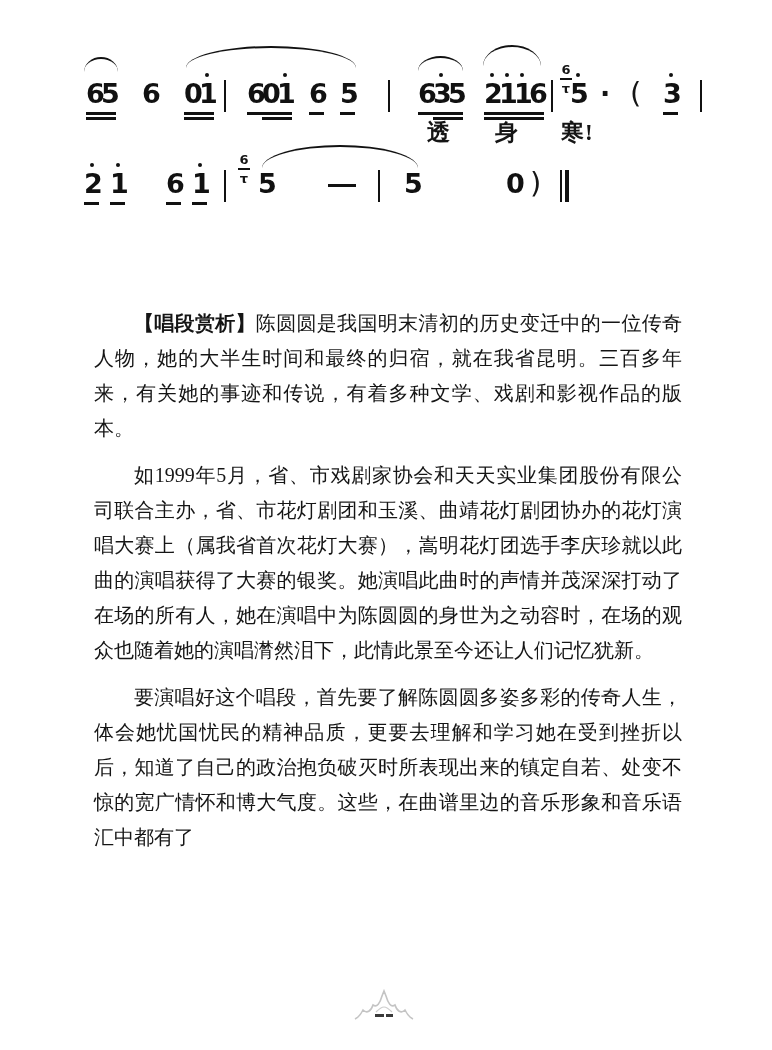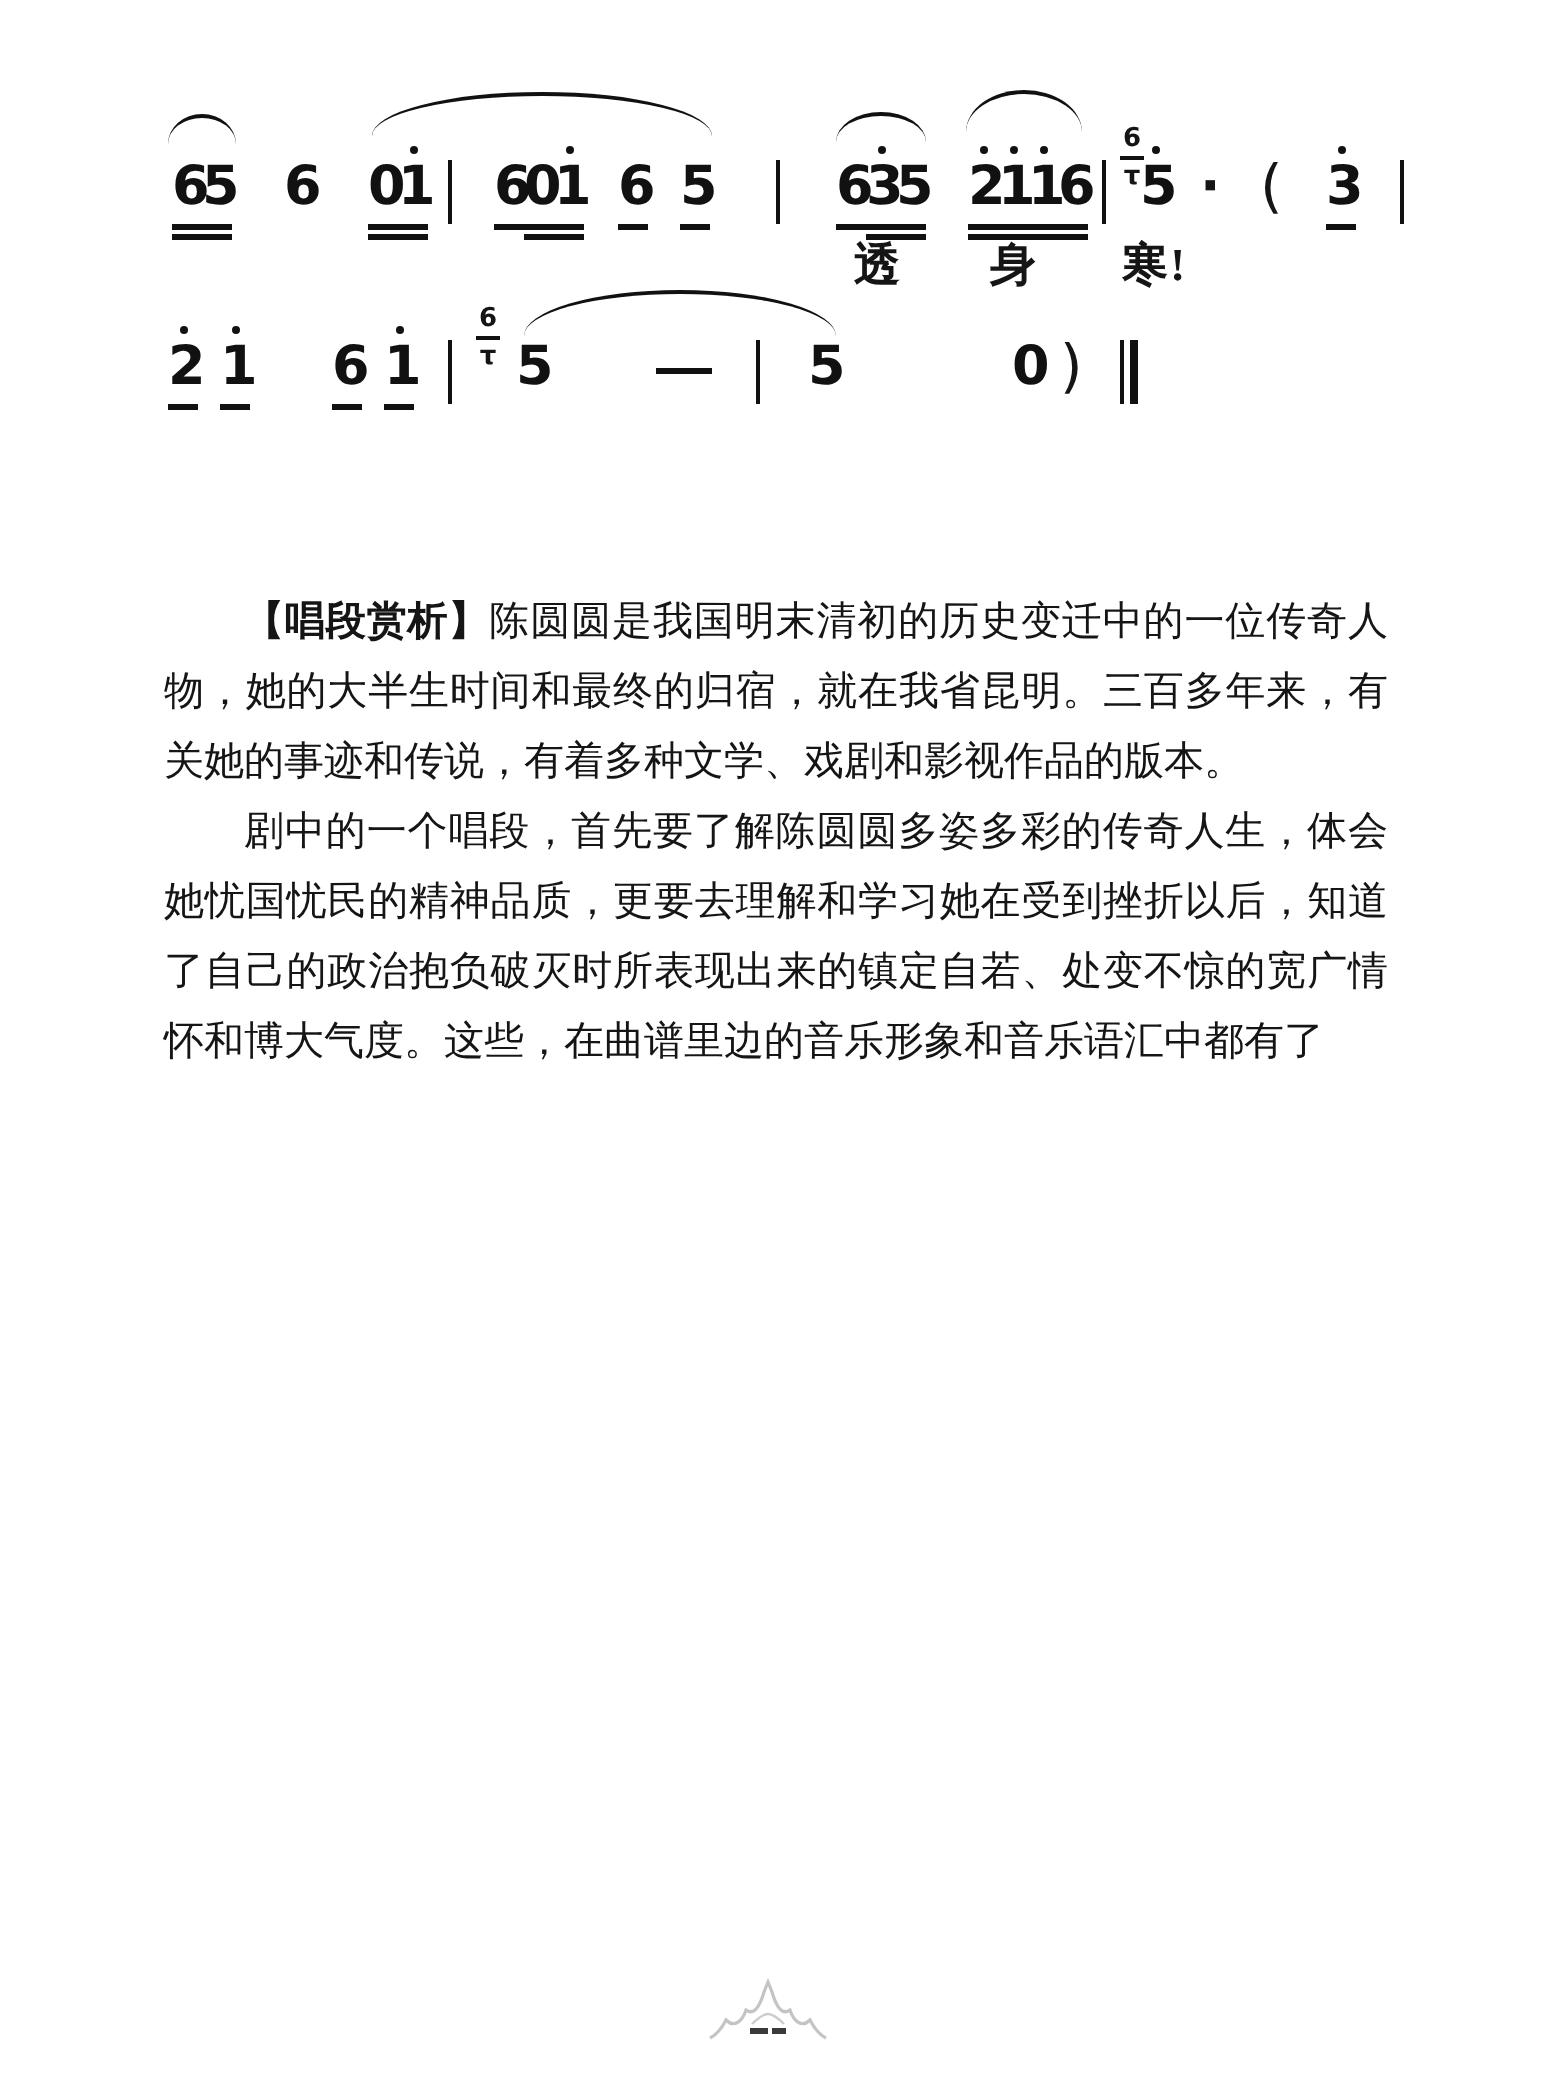--- a/index.html
+++ b/index.html
@@ -22,21 +22,21 @@
   .meter i{width:12px;height:2px;background:#111;margin:2px 0;font-style:normal;}
   .arc{position:absolute;border-top:2.5px solid #111;
        border-radius:50% 50% 0 0 / 100% 100% 0 0;}
   .aug{position:absolute;font-family:"DejaVu Sans",sans-serif;font-weight:700;font-size:27px;line-height:32px;}
   .paren{position:absolute;font-family:"DejaVu Sans",sans-serif;font-weight:400;font-size:29px;line-height:34px;}
   .dash{position:absolute;height:3px;background:#111;}
   .lyric{position:absolute;font-size:23px;font-weight:700;letter-spacing:1px;white-space:nowrap;}
   
   .article{position:absolute;left:82px;top:294px;width:612px;
            font-size:20px;line-height:35px;text-align:justify;}
-  .article p{margin:0;text-indent:2em;}
+  .article p{margin:12px;text-indent:2em;}
   .article b{font-weight:700;}
   
   .ornament{position:absolute;left:350px;top:986px;width:68px;height:40px;}
 </style>
 </head>
 <body>
 
 <div class="page">
 
   <div class="score">
@@ -151,21 +151,22 @@
         <span class="paren" style="left: 530px; top: 166px;">)</span>
         <div class="finalbar" style="left: 560px; top: 170px;">
           <i style="width: 2px;"></i>
           <i style="width: 4px;"></i>
         </div>
       </div>
   </div>
 
   <div class="article">
     <p><b>【唱段赏析】</b><span>陈圆圆是我国明末清初的历史变迁中的一位传奇人物，她的大半生时间和最终的归宿，就在我省昆明。三百多年来，有关她的事迹和传说，有着多种文学、戏剧和影视作品的版本。</span></p>
-    <p><span>剧中的一个唱段，首先要了解陈圆圆多姿多彩的传奇人生，体会她忧国忧民的精神品质，更要去理解和学习她在受到挫折以后，知道了自己的政治抱负破灭时所表现出来的镇定自若、处变不惊的宽广情怀和博大气度。这些，在曲谱里边的音乐形象和音乐语汇中都有了</span></p>
+    <p><span>如1999年5月，省、市戏剧家协会和天天实业集团股份有限公司联合主办，省、市花灯剧团和玉溪、曲靖花灯剧团协办的花灯演唱大赛上（属我省首次花灯大赛），嵩明花灯团选手李庆珍就以此曲的演唱获得了大赛的银奖。她演唱此曲时的声情并茂深深打动了在场的所有人，她在演唱中为陈圆圆的身世为之动容时，在场的观众也随着她的演唱潸然泪下，此情此景至今还让人们记忆犹新。</span></p>
+    <p><span>要演唱好这个唱段，首先要了解陈圆圆多姿多彩的传奇人生，体会她忧国忧民的精神品质，更要去理解和学习她在受到挫折以后，知道了自己的政治抱负破灭时所表现出来的镇定自若、处变不惊的宽广情怀和博大气度。这些，在曲谱里边的音乐形象和音乐语汇中都有了</span></p>
   </div>
 
   <div class="ornament">
     <svg width="68" height="40" viewBox="0 0 68 40">
       <path d="M5 33 C9 31 11 28 13 24 C17 28 21 25 23 19 C27 22 30 17 32 10 L34 5 L36 10 C38 17 41 22 45 19 C47 25 51 28 55 24 C57 28 59 31 63 33" fill="none" stroke="#c4c4c4" stroke-width="1.6"></path>
       <path d="M26 26 C29 23 32 21 34 21 C36 21 39 23 42 26" fill="none" stroke="#cccccc" stroke-width="1.2"></path>
       <rect x="25" y="28" width="9" height="3" fill="#3a3a3a"></rect>
       <rect x="36" y="28" width="7" height="3" fill="#3a3a3a"></rect>
     </svg>
   </div>

